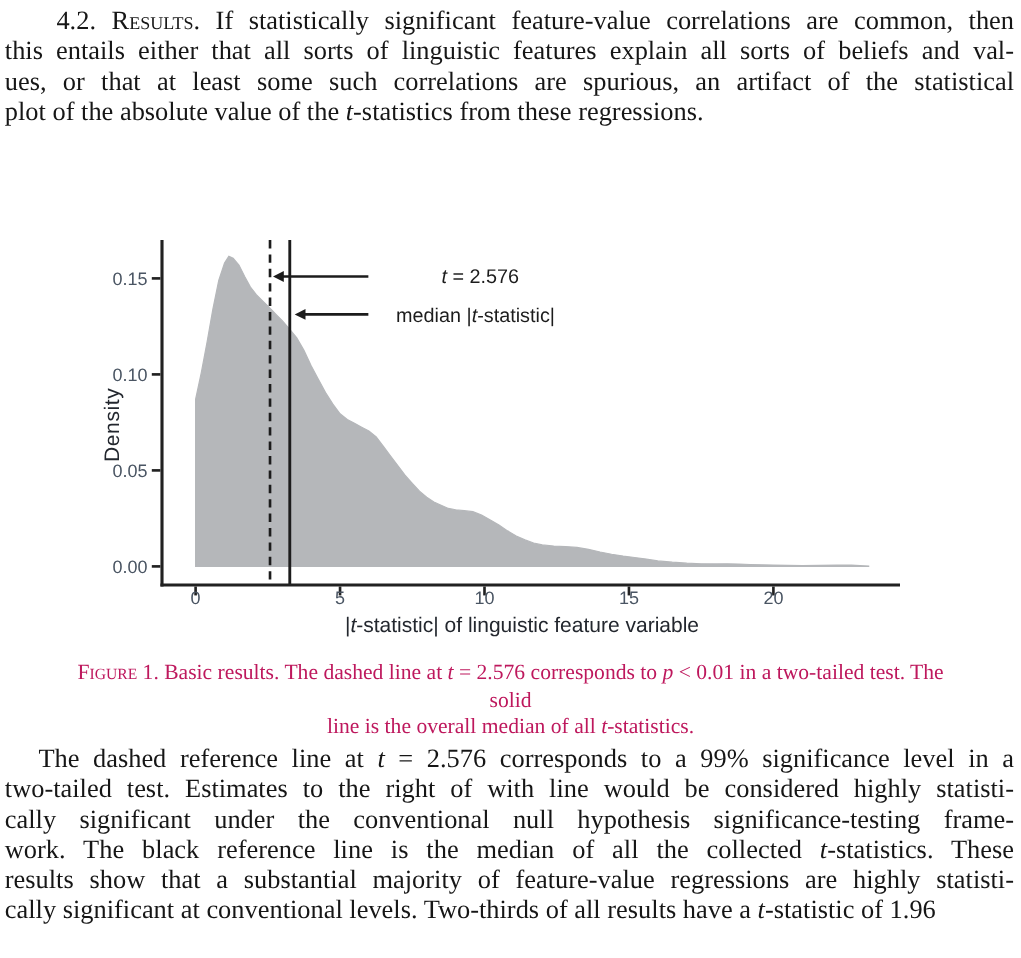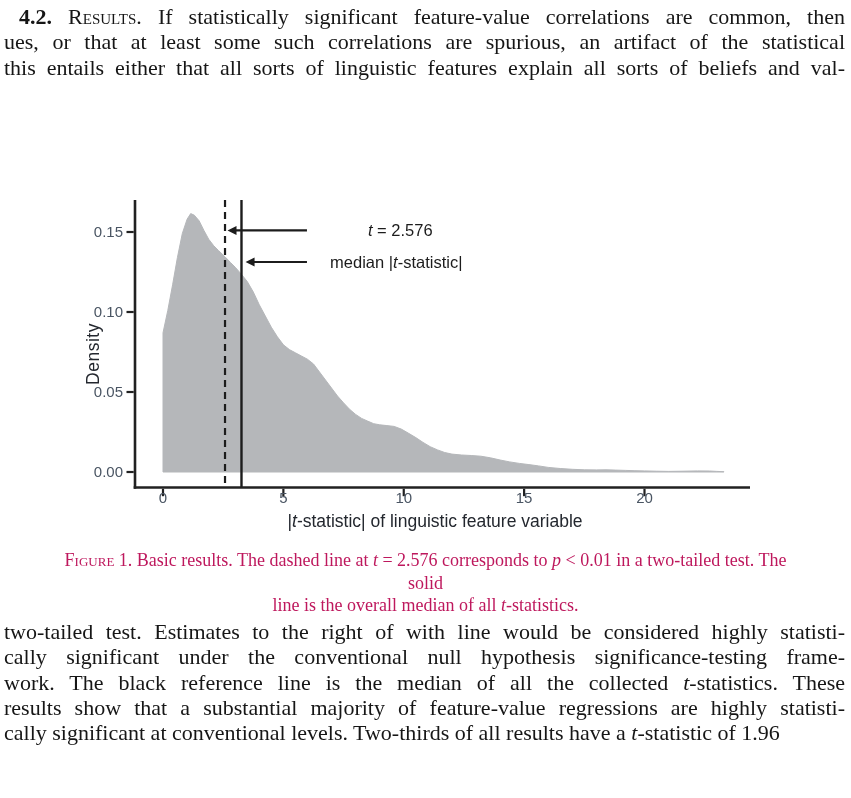--- a/index.html
+++ b/index.html
@@ -7,33 +7,34 @@
        font-family:"Liberation Serif", serif;color:#161616;}
   .para{position:absolute;left:4px;right:6px;font-size:22px;line-height:25.3px;}
   #para-top{top:4px;}
   #para-bottom{top:619px;}
   .jl{text-align:justify;text-align-last:justify;white-space:normal;}
   .jl.last{text-align-last:left;}
   .jl.ind1{text-indent:15px;}
   .jl.ind2{text-indent:28px;}
   #caption{position:absolute;top:549px;left:60px;right:60px;text-align:center;
            font-size:18px;line-height:22.5px;color:#be185d;}
-  .b{font-weight:bold;}
+  .b{font-weight:normal;margin-left:28px;}
   .i{font-style:italic;}
   .sc{font-variant:small-caps;font-family:Liberation Serif, serif;}
   #figure-svg{position:absolute;top:0;left:0;}
   #figure-svg text{font-family:"Liberation Sans", sans-serif;}
 </style>
 </head>
 <body>
 
 <div id="para-top" class="para">
     <div class="jl ind1"><span class="b">4.2.</span> <span class="sc">Results</span>. If statistically significant feature-value correlations are common, then</div>
+    <div class="jl">this entails either that all sorts of linguistic features explain all sorts of beliefs and val-</div>
     <div class="jl">ues, or that at least some such correlations are spurious, an artifact of the statistical</div>
-    <div class="jl">this entails either that all sorts of linguistic features explain all sorts of beliefs and val-</div>
+    <div class="jl last">plot of the absolute value of the <span class="i">t</span>-statistics from these regressions.</div>
   </div>
 
 <svg id="figure-svg" width="851" height="798" viewBox="0 0 851 798">
     <path d="M163,472 L163.0,332.8 L167.8,310.4 L172.6,284.8 L177.4,257.6 L182.3,233.6 L187.1,219.2 L190.7,213.6 L194.3,215.2 L199.1,220.8 L203.9,230.4 L208.7,239.2 L213.6,245.6 L218.4,250.4 L225.0,256.8 L230.4,262.4 L235.2,267.2 L241.5,274.4 L247.3,281.6 L253.3,292.0 L259.3,304.8 L265.3,316.0 L271.3,327.2 L277.4,336.8 L283.4,344.8 L289.4,349.6 L295.4,352.8 L301.4,356.0 L307.4,359.2 L313.5,364.0 L319.5,372.0 L325.5,380.0 L331.5,388.0 L337.5,396.0 L343.6,402.9 L349.6,409.3 L355.6,414.4 L361.6,418.4 L367.6,421.1 L373.7,423.7 L379.7,424.8 L386.9,425.6 L394.1,426.4 L401.3,429.1 L408.6,433.3 L415.8,437.6 L423.0,442.4 L430.2,446.7 L437.5,449.9 L444.7,452.5 L451.9,454.1 L461.5,455.0 L471.2,455.5 L480.8,456.2 L490.4,457.8 L500.1,460.0 L509.7,461.9 L519.3,463.4 L528.9,464.6 L538.6,465.9 L548.2,467.4 L560.2,468.5 L572.3,469.3 L584.3,469.8 L596.3,469.9 L606.0,469.8 L615.6,470.1 L625.2,470.4 L634.9,470.7 L644.5,470.9 L656.5,471.2 L668.6,471.4 L683.0,471.2 L697.5,470.9 L709.5,471.0 L716.7,471.4 L723.9,471.7 L723.9,472 Z" fill="#b5b7ba" stroke="#b5b7ba" stroke-width="1"></path>
     <line x1="225.0172" x2="225.0172" y1="200" y2="487.5" stroke="#1c1c1c" stroke-width="2.2" stroke-dasharray="7,5"></line>
     <line x1="241.4845" x2="241.4845" y1="200" y2="487.5" stroke="#1c1c1c" stroke-width="2.4"></line>
     <line x1="135" x2="135" y1="200" y2="488.8" stroke="#212121" stroke-width="2.6"></line>
     <line x1="133.7" x2="750" y1="487.5" y2="487.5" stroke="#212121" stroke-width="2.6"></line>
     <line x1="126.5" x2="133.7" y1="472" y2="472" stroke="#212121" stroke-width="2.2"></line>
     <text x="123" y="477.3" text-anchor="end" font-size="15px" fill="#4a5563">0.00</text>
@@ -62,18 +63,19 @@
     <polygon points="245.57725,262 254.57725,257.5 254.57725,266.5" fill="#1c1c1c"></polygon>
     <text x="330.08050000000003" y="268" text-anchor="start" font-size="16.5px" fill="#1c1c1c"><tspan>median |</tspan><tspan font-style="italic">t</tspan><tspan>-statistic|</tspan></text>
   </svg>
 
 <div id="caption">
     <div class="cap-line"><span class="sc">Figure</span> 1. Basic results. The dashed line at <span class="i">t</span> = 2.576 corresponds to <span class="i">p</span> &lt; 0.01 in a two-tailed test. The solid</div>
     <div class="cap-line">line is the overall median of all <span class="i">t</span>-statistics.</div>
   </div>
 
 <div id="para-bottom" class="para">
+    <div class="jl ind2">The dashed reference line at <span class="i">t</span> = 2.576 corresponds to a 99% significance level in a</div>
     <div class="jl">two-tailed test. Estimates to the right of with line would be considered highly statisti-</div>
     <div class="jl">cally significant under the conventional null hypothesis significance-testing frame-</div>
     <div class="jl">work. The black reference line is the median of all the collected <span class="i">t</span>-statistics. These</div>
     <div class="jl">results show that a substantial majority of feature-value regressions are highly statisti-</div>
     <div class="jl last">cally significant at conventional levels. Two-thirds of all results have a <span class="i">t</span>-statistic of 1.96</div>
   </div>
 
 </body></html>

